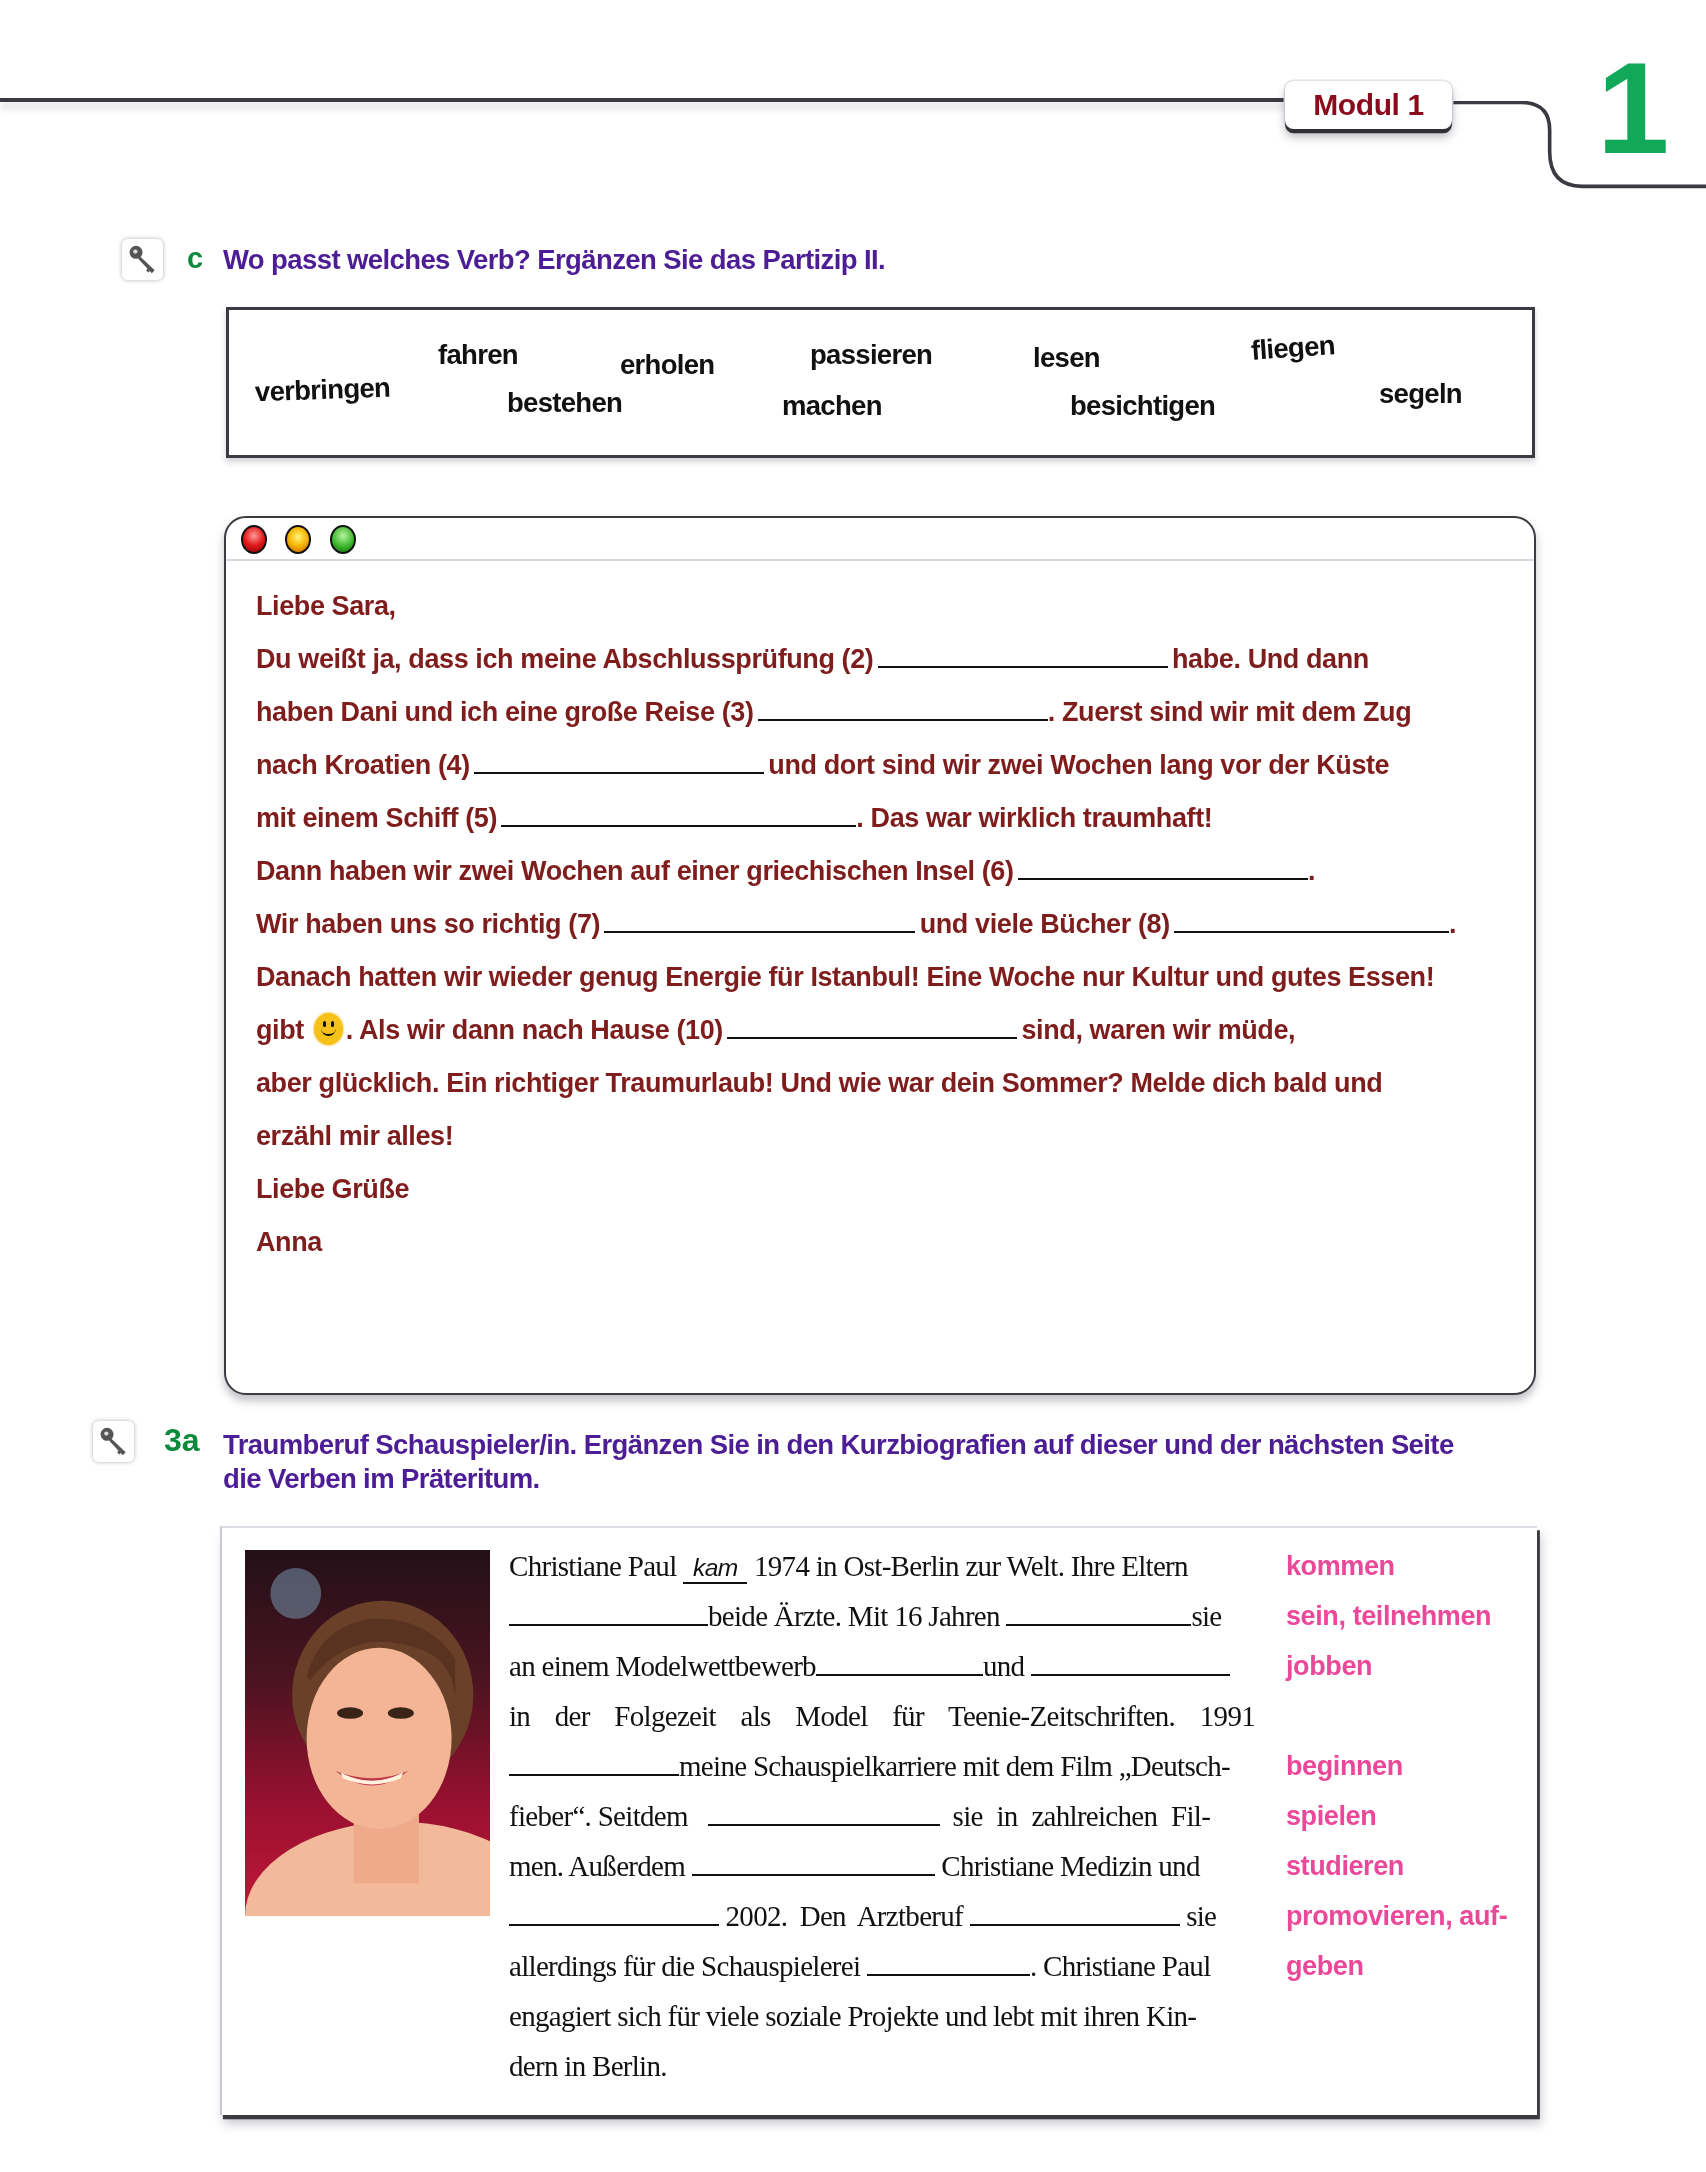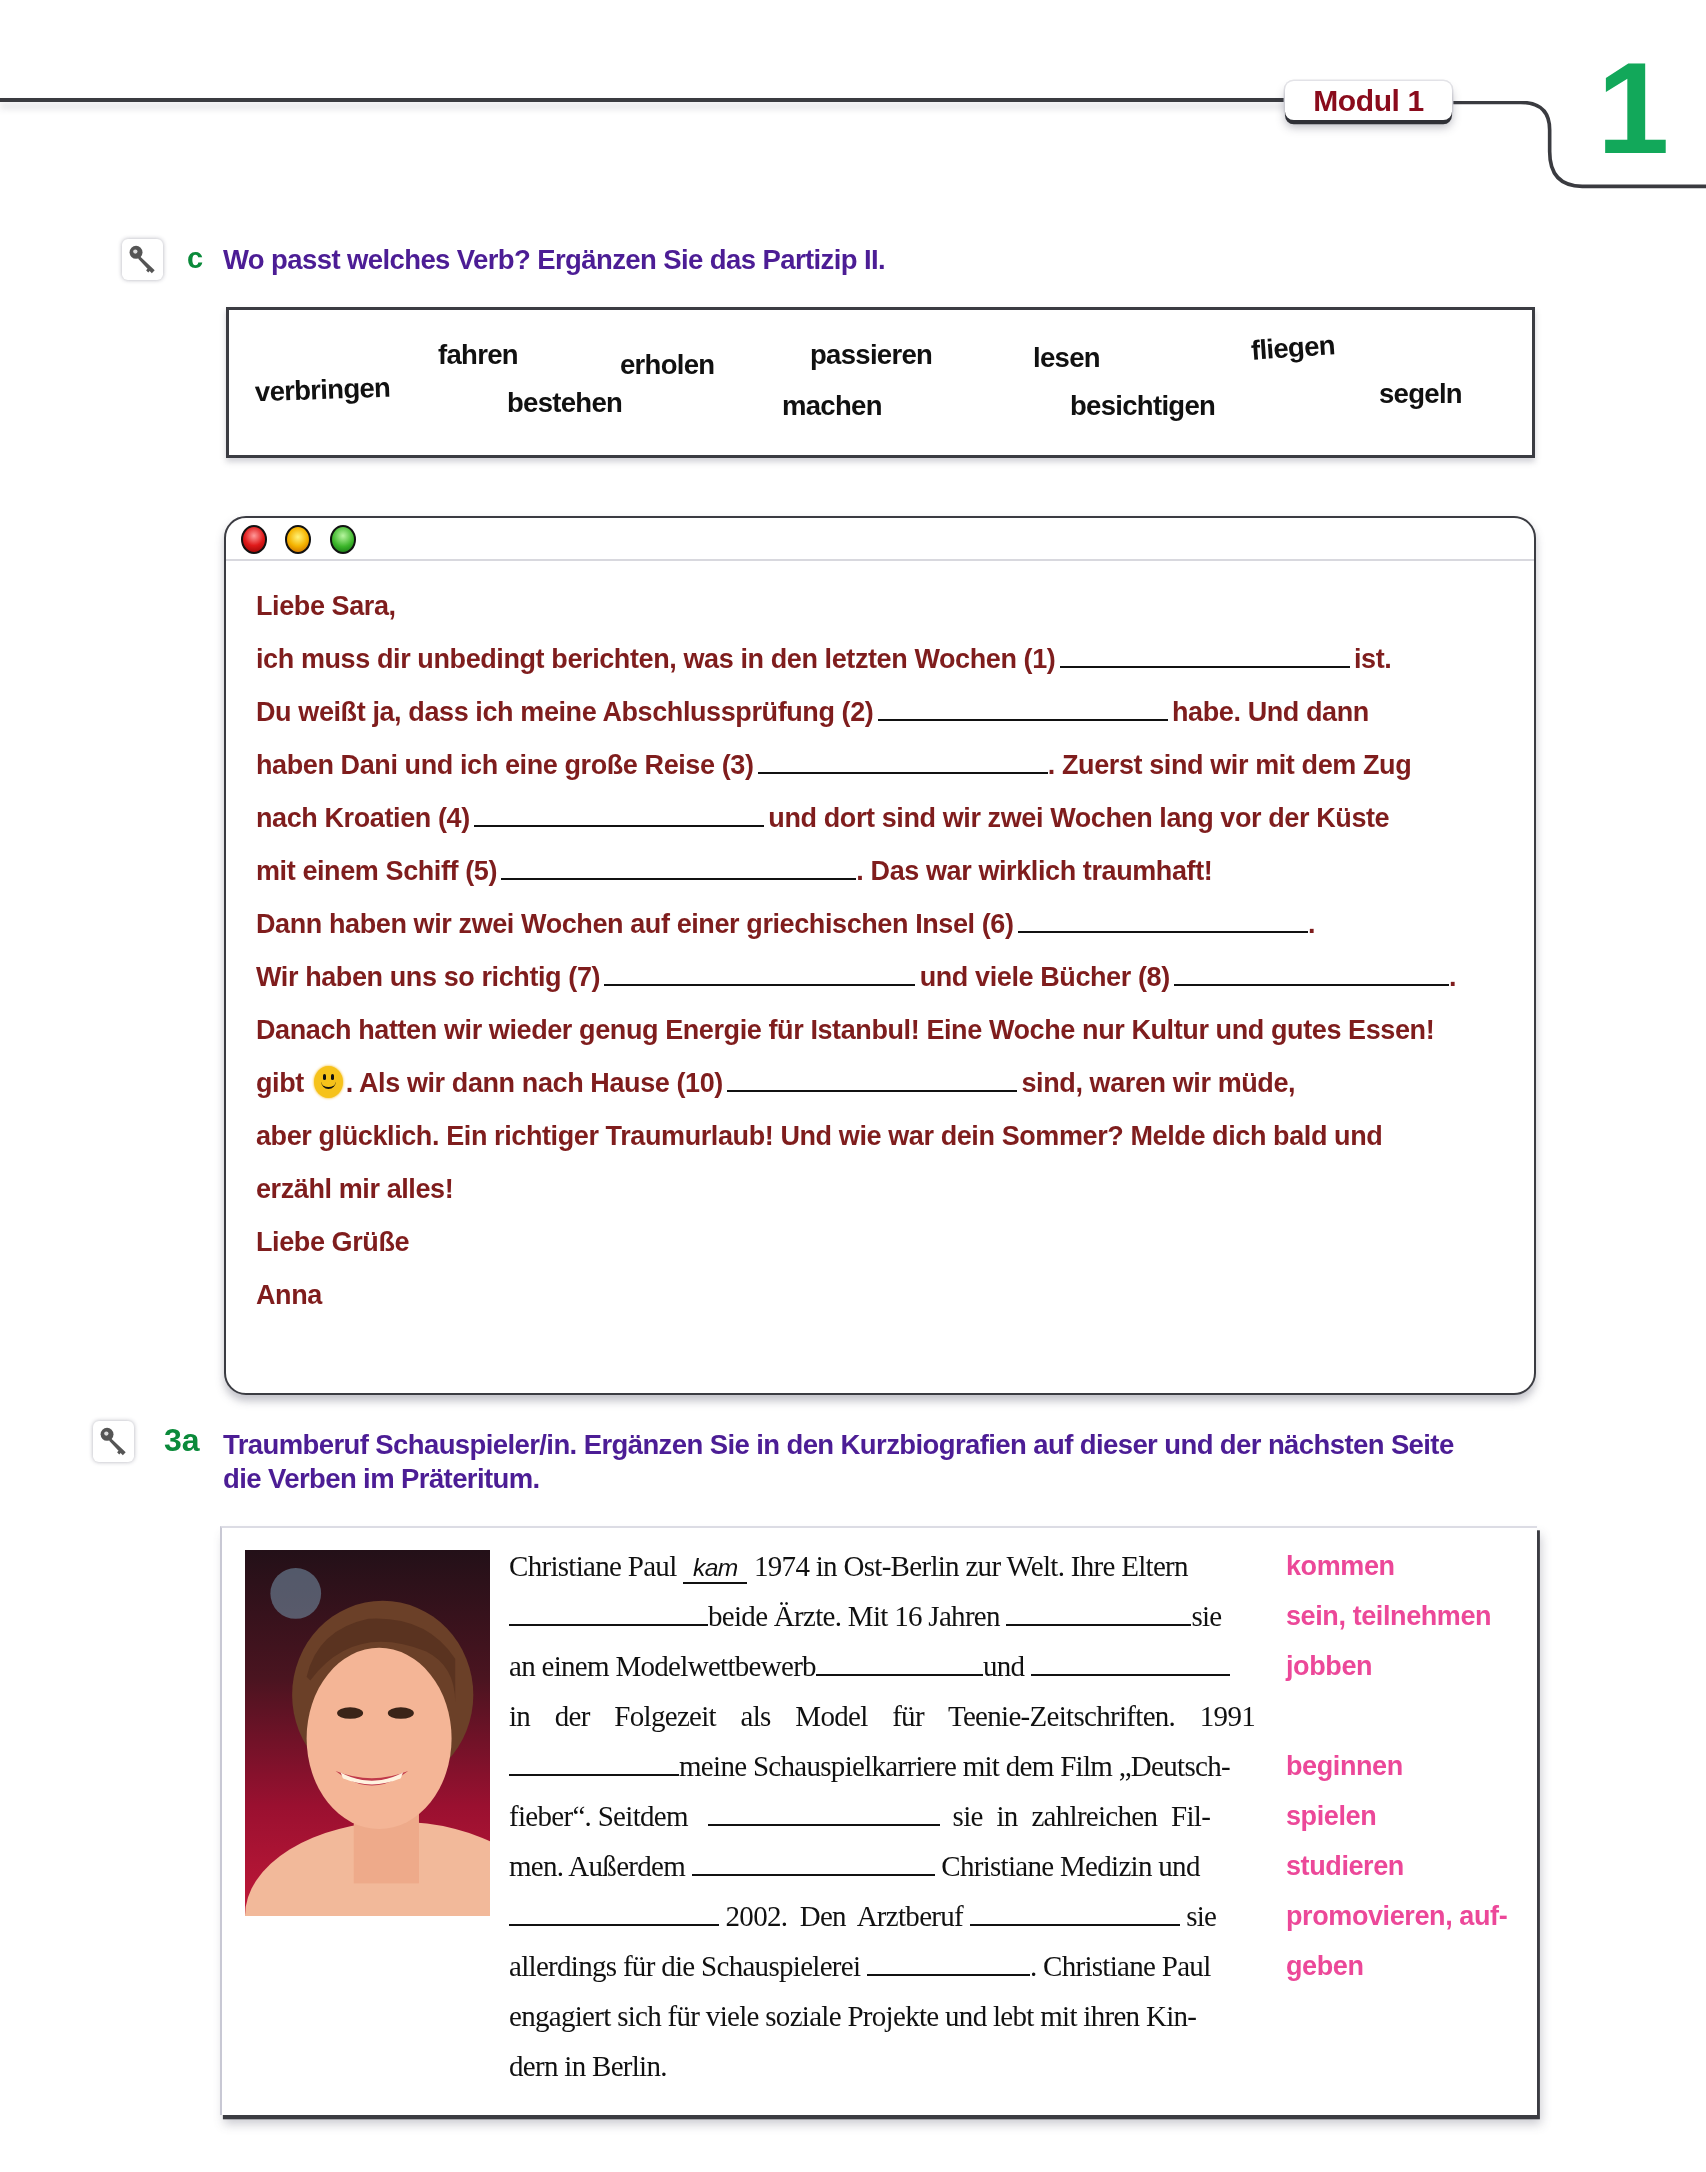--- a/index.html
+++ b/index.html
@@ -3,21 +3,21 @@
 <meta charset="utf-8">
 <style>
   html, body { margin:0; padding:0; background:#ffffff; }
   body { width:1707px; height:2172px; position:relative; overflow:hidden;
          font-family:"DejaVu Sans", sans-serif; color:#111; }
 
   
   .top-line { position:absolute; left:0; top:98px; width:1296px; height:3.6px;
               background:#3a3b40; box-shadow:0 5.8px 7.2px rgba(90,90,110,0.25); }
   .curve { position:absolute; left:1448px; top:101px; width:259px; height:94px; }
-  .modul-tab { position:absolute; left:1285px; top:81px; width:167px; height:39px;
+  .modul-tab { position:absolute; left:1285px; top:81px; width:167px; height:48px;
                background:#fff; border-radius:8.7px;
                box-shadow:0 4.3px 0 #2f3036, 0 7.2px 10px rgba(60,60,80,0.35), 0 0 0 1.4px #e6e6ea;
                display:flex; align-items:center; justify-content:center; }
   .modul-tab span { color:#8a0b1c; font-family:"Liberation Sans", sans-serif; font-weight:bold; font-size:30px; letter-spacing:-0.4px; }
   .chapter-num { position:absolute; left:1597px; top:43px; font-family:"Liberation Sans", sans-serif;
                  font-weight:bold; font-size:130px; line-height:130px; color:#12a85a; letter-spacing:-2.9px; }
 
   
   .key-icon { position:absolute; width:41px; height:41px; border-radius:5.8px; background:#fff;
               box-shadow:0 0 4.3px rgba(80,80,100,0.45); display:flex; align-items:center; justify-content:center; }
@@ -104,23 +104,20 @@
 
 <div class="mail">
   <div class="mail-titlebar">
     <div class="traffic red"></div>
     <div class="traffic orange"></div>
     <div class="traffic green"></div>
   </div>
   <div class="mail-body">
     <div class="mail-line">Liebe Sara,</div>
     <div class="mail-line">
-      <span>ich muss dir unbedingt berichten, was in den letzten Wochen (1)</span><span class="gap" style="width:290px"></span><span>ist.</span>
-    </div>
-    <div class="mail-line">
       <span>Du weißt ja, dass ich meine Abschlussprüfung (2)</span><span class="gap" style="width:290px"></span><span>habe. Und dann</span>
     </div>
     <div class="mail-line">
       <span>haben Dani und ich eine große Reise (3)</span><span class="gap" style="width:290px; margin-right:0"></span><span>. Zuerst sind wir mit dem Zug</span>
     </div>
     <div class="mail-line">
       <span>nach Kroatien (4)</span><span class="gap" style="width:290px"></span><span>und dort sind wir zwei Wochen lang vor der Küste</span>
     </div>
     <div class="mail-line">
       <span>mit einem Schiff (5)</span><span class="gap" style="width:355px; margin-right:0"></span><span>. Das war wirklich traumhaft!</span>

